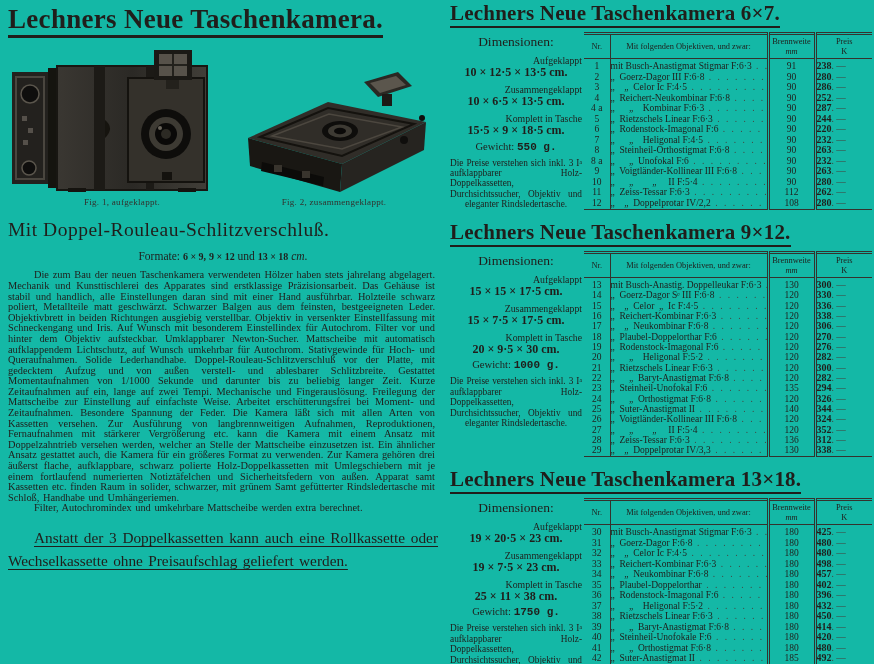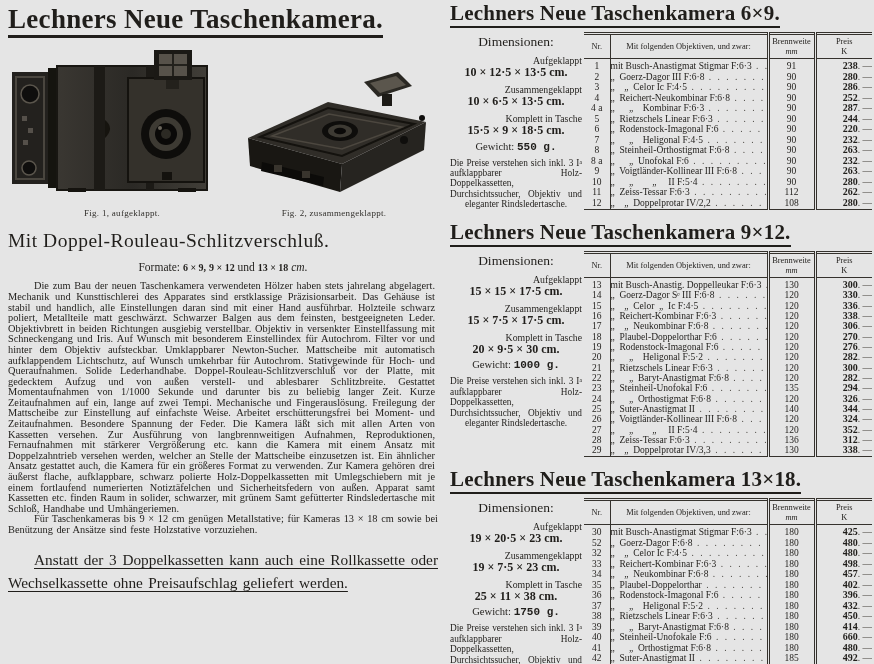--- a/index.html
+++ b/index.html
@@ -1,25 +1,25 @@
 <!DOCTYPE html>
 <html><head>
 <meta charset="utf-8">
 <style>
   html,body{margin:0;padding:0;}
   .page{width:874px;height:664px;position:relative;overflow:hidden;
-        background:#e5e5e5;color:#201e1b;
+        background:#14b8a6;color:#201e1b;
         font-family:"Liberation Serif","DejaVu Serif",serif;}
   
   .col-left{position:absolute;left:8px;top:5px;width:430px;}
   .page-title{font-size:27px;font-weight:700;letter-spacing:.3px;
               display:inline-block;border-bottom:3px solid #201e1b;padding-bottom:2px;line-height:1.05;}
   .figs{display:flex;justify-content:space-between;align-items:flex-end;padding:12px 8px 0 0;}
   .fig{text-align:center;}
-  .fig-caption{font-size:9px;color:#33312d;margin-top:16px;letter-spacing:.3px;}
+  .fig-caption{font-size:9px;color:#33312d;margin-top:5px;letter-spacing:.3px;}
   .subtitle{font-size:19.5px;letter-spacing:.5px;margin-top:12px;}
   .formats{text-align:center;font-size:11.5px;margin-top:9px;}
   .formats b{font-size:10px;}
   .formats i{}
   .body-text{margin:8px 3px 0 0;font-size:10.35px;line-height:1.025;text-align:justify;
              text-indent:26px;word-spacing:1px;}
   .para{margin:0;font-size:10.35px;line-height:1.05;text-align:justify;text-indent:26px;word-spacing:1px;}
   .footer-statement{margin-top:13px;font-size:15.3px;line-height:1.5;text-align:justify;
              text-indent:26px;text-decoration:underline;text-underline-offset:3px;
              text-decoration-thickness:1.3px;word-spacing:1.5px;}
@@ -45,21 +45,21 @@
   .obj-table th i{font-style:italic;}
   .vb1{border-right:1px solid #35322d;}
   .vb2{border-right:3px double #35322d;}
   .obj-table tbody td{font-size:9.5px;line-height:10.35px;padding:0;vertical-align:top;overflow:hidden;}
   .obj-table tbody tr:first-child td{padding-top:2px;}
   td.c0{text-align:center;}
   td.c1{white-space:nowrap;}
   td.c1 .desc{white-space:pre;}
   td.c1 .leader{color:#45423c;letter-spacing:2px;}
   td.c2{text-align:center;}
-  td.c3{text-align:right;padding-right:3px;white-space:nowrap;}
+  td.c3{padding-right:3px;white-space:nowrap;}
   td.c3 b{font-size:10px;}
   td.c3 .psuf{color:#45423c;}
   svg{display:block;}
 </style>
 </head>
 <body>
 
 <div class="page">
 
   <div class="col-left">
@@ -144,29 +144,29 @@
     <div class="formats">
       <span>Formate:</span>
       <b>6 × 9,</b>
       <b>9 × 12</b>
       <span>und</span>
       <b>13 × 18</b>
       <i>cm.</i>
     </div>
 
     <p class="body-text">Die zum Bau der neuen Taschenkamera verwendeten Hölzer haben stets jahrelang abgelagert. Mechanik und Kunsttischlerei des Apparates sind erstklassige Präzisionsarbeit. Das Gehäuse ist stabil und handlich, alle Einstellungen daran sind mit einer Hand ausführbar. Holzteile schwarz poliert, Metallteile matt geschwärzt. Schwarzer Balgen aus dem feinsten, bestgeeigneten Leder. Objektivbrett in beiden Richtungen ausgiebig verstellbar. Objektiv in versenkter Einstellfassung mit Schneckengang und Iris. Auf Wunsch mit besonderem Einstellindex für Autochrom. Filter vor und hinter dem Objektiv aufsteckbar. Umklappbarer Newton-Sucher. Mattscheibe mit automatisch aufklappendem Lichtschutz, auf Wunsch umkehrbar für Autochrom. Stativgewinde für Hoch- und Queraufnahmen. Solide Lederhandhabe. Doppel-Rouleau-Schlitzverschluß vor der Platte, mit gedecktem Aufzug und von außen verstell- und ablesbarer Schlitzbreite. Gestattet Momentaufnahmen von 1/1000 Sekunde und darunter bis zu beliebig langer Zeit. Kurze Zeitaufnahmen auf ein, lange auf zwei Tempi. Mechanische und Fingerauslösung. Freilegung der Mattscheibe zur Einstellung auf einfachste Weise. Arbeitet erschütterungsfrei bei Moment- und Zeitaufnahmen. Besondere Spannung der Feder. Die Kamera läßt sich mit allen Arten von Kassetten versehen. Zur Ausführung von langbrennweitigen Aufnahmen, Reproduktionen, Fernaufnahmen mit stärkerer Vergrößerung etc. kann die Kamera mit einem Ansatz mit Doppelzahntrieb versehen werden, welcher an Stelle der Mattscheibe einzusetzen ist. Ein ähnlicher Ansatz gestattet auch, die Kamera für ein größeres Format zu verwenden. Zur Kamera gehören drei äußerst flache, aufklappbare, schwarz polierte Holz-Doppelkassetten mit Umlegschiebern mit je einem fortlaufend numerierten Notiztäfelchen und Sicherheitsfedern von außen. Apparat samt Kassetten etc. finden Raum in solider, schwarzer, mit grünem Samt gefütterter Rindsledertasche mit Schloß, Handhabe und Umhängeriemen.</p>
-    <p class="para">Für Taschenkameras bis 9 × 12 cm genügen Metallstative; für Kameras 13 × 18 cm sowie bei Benützung der Ansätze sind feste Holzstative vorzuziehen.</p>
+    <p class="para">Filter, Autochromindex und umkehrbare Mattscheibe werden extra berechnet.</p>
 
     <p class="footer-statement">Anstatt der 3 Doppelkassetten kann auch eine Rollkassette oder Wechselkassette ohne Preisaufschlag geliefert werden.</p>
   </div>
 
   <div class="col-right">
 
     <div class="section">
-      <div class="section-heading">Lechners Neue Taschenkamera 6×9.</div>
+      <div class="section-heading">Lechners Neue Taschenkamera 6×7.</div>
       <div class="section-body">
         <div class="dims">
           <div class="dims-title">Dimensionen:</div>
           <div class="dim-label">Aufgeklappt</div>
           <div class="dim-value">10 × 12·5 × 13·5 cm.</div>
           <div class="dim-label">Zusammengeklappt</div>
           <div class="dim-value">10 × 6·5 × 13·5 cm.</div>
           <div class="dim-label">Komplett in Tasche</div>
           <div class="dim-value">15·5 × 9 × 18·5 cm.</div>
           <div class="dim-weight">
@@ -471,21 +471,21 @@
             </tr>
           </thead>
           <tbody>
               <tr>
                 <td class="c0 vb1">30</td>
                 <td class="c1 vb2"><span class="desc">mit Busch-Anastigmat Stigmar F:6·3</span><span class="leader"> . . . . . . . . . .</span></td>
                 <td class="c2 vb2">180</td>
                 <td class="c3"><b>425</b><span class="psuf">. —</span></td>
               </tr>
               <tr>
-                <td class="c0 vb1">52</td>
+                <td class="c0 vb1">31</td>
                 <td class="c1 vb2"><span class="desc">„  Goerz-Dagor F:6·8</span><span class="leader"> . . . . . . . . . .</span></td>
                 <td class="c2 vb2">180</td>
                 <td class="c3"><b>480</b><span class="psuf">. —</span></td>
               </tr>
               <tr>
                 <td class="c0 vb1">32</td>
                 <td class="c1 vb2"><span class="desc">„    „  Celor Ic F:4·5</span><span class="leader"> . . . . . . . . . .</span></td>
                 <td class="c2 vb2">180</td>
                 <td class="c3"><b>480</b><span class="psuf">. —</span></td>
               </tr>
@@ -528,21 +528,21 @@
               <tr>
                 <td class="c0 vb1">39</td>
                 <td class="c1 vb2"><span class="desc">„      „  Baryt-Anastigmat F:6·8</span><span class="leader"> . . . . . . . . . .</span></td>
                 <td class="c2 vb2">180</td>
                 <td class="c3"><b>414</b><span class="psuf">. —</span></td>
               </tr>
               <tr>
                 <td class="c0 vb1">40</td>
                 <td class="c1 vb2"><span class="desc">„  Steinheil-Unofokale F:6</span><span class="leader"> . . . . . . . . . .</span></td>
                 <td class="c2 vb2">180</td>
-                <td class="c3"><b>660</b><span class="psuf">. —</span></td>
+                <td class="c3"><b>420</b><span class="psuf">. —</span></td>
               </tr>
               <tr>
                 <td class="c0 vb1">41</td>
                 <td class="c1 vb2"><span class="desc">„      „  Orthostigmat F:6·8</span><span class="leader"> . . . . . . . . . .</span></td>
                 <td class="c2 vb2">180</td>
                 <td class="c3"><b>480</b><span class="psuf">. —</span></td>
               </tr>
               <tr>
                 <td class="c0 vb1">42</td>
                 <td class="c1 vb2"><span class="desc">„  Suter-Anastigmat II</span><span class="leader"> . . . . . . . . . .</span></td>

